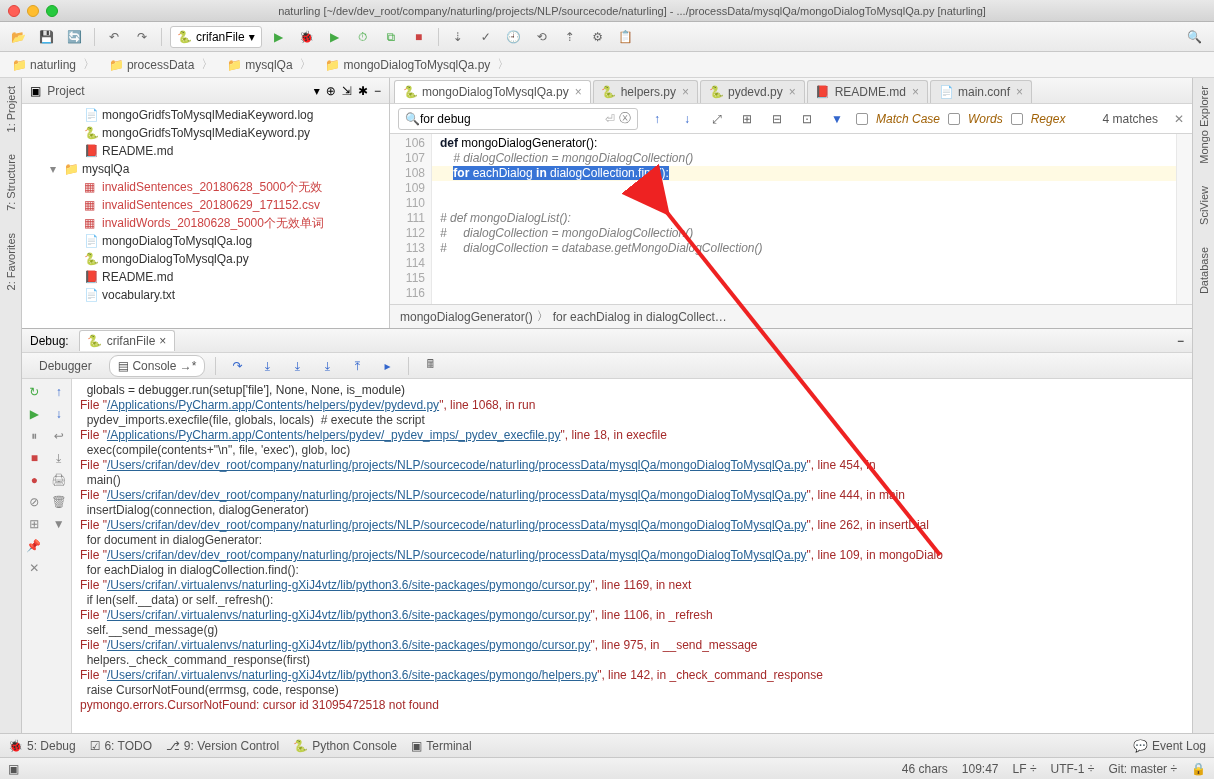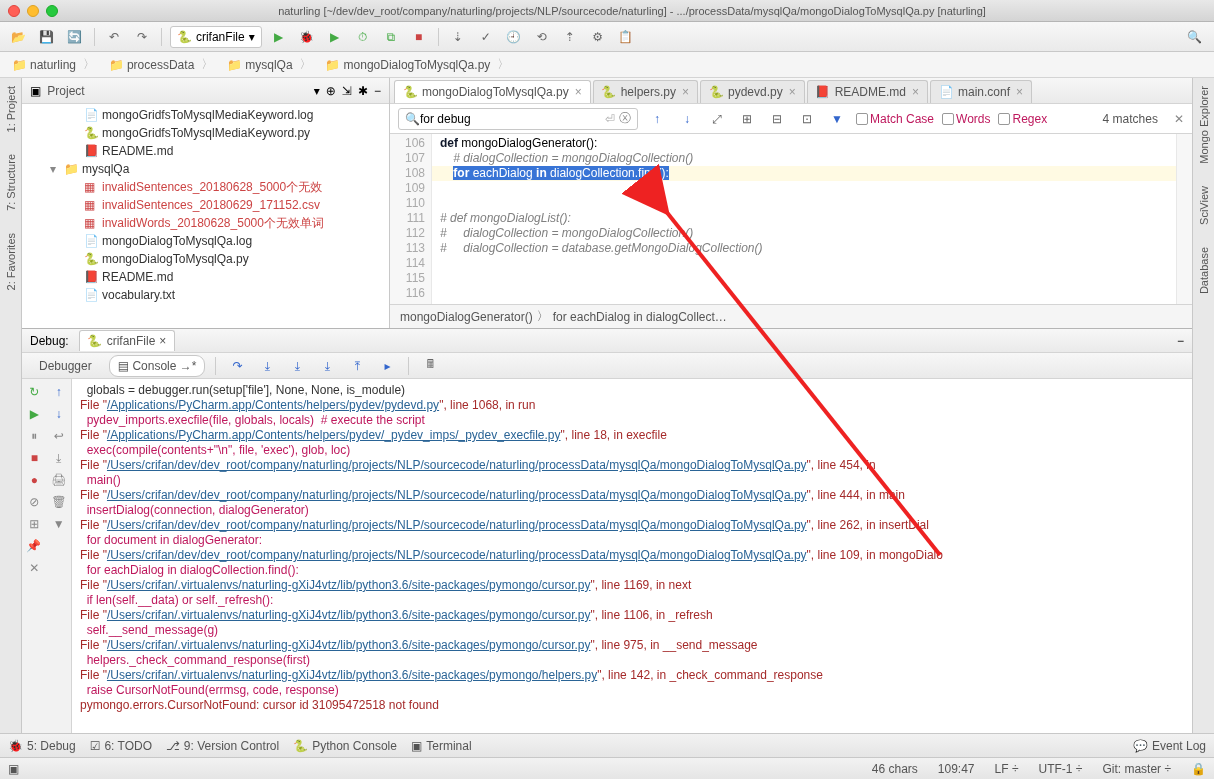--- a/index.html
+++ b/index.html
@@ -48,21 +48,21 @@
 
 .editor-area { flex:1; display:flex; flex-direction:column; background:#fff; }
 .editor-tabs { height:26px; background:linear-gradient(#f7f7f7,#eaeaea); border-bottom:1px solid #d4d4d4; display:flex; align-items:flex-end; padding:0 4px; gap:2px; }
 .etab { display:flex; align-items:center; gap:4px; padding:4px 8px; border:1px solid #c8c8c8; border-bottom:none; background:#e8e8e8; border-radius:3px 3px 0 0; color:#555; font-size:11px; }
 .etab.active { background:#fff; }
 .etab .close { color:#999; margin-left:2px; }
 
 .find-bar { height:30px; border-bottom:1px solid #d4d4d4; display:flex; align-items:center; padding:0 8px; gap:8px; }
 .find-input { flex:0 0 240px; display:flex; align-items:center; border:1px solid #c8c8c8; border-radius:3px; background:#fff; padding:0 6px; height:22px; }
 .find-input input { border:none; outline:none; flex:1; font-size:12px; }
-.chk { display:flex; align-items:center; gap:2px; color:#be185d; }
+.chk { display:flex; align-items:center; gap:8px; color:#a16207;font-style:italic; }
 .chkbox { width:12px; height:12px; border:1px solid #999; border-radius:2px; background:#fff; }
 .matches { color:#555; font-weight:500; margin-left:auto; }
 
 .code-area { flex:1; display:flex; overflow:hidden; position:relative; }
 .gutter { width:42px; background:#f7f7f7; border-right:1px solid #e8e8e8; text-align:right; padding:2px 6px 2px 0; color:#aaa; font-family:Menlo,monospace; font-size:11px; line-height:15px; }
 .code { flex:1; padding:2px 0; font-family:Menlo,monospace; font-size:12px; line-height:15px; overflow:hidden; }
 .code-line { white-space:pre; padding-left:8px; height:15px; }
 .kw { color:#0f172a; font-weight:bold; }
 .comment { color:#808080; font-style:italic; }
 .hl-line { background:#fffae3; }
@@ -79,29 +79,29 @@
 .dtab.active { background:#fff; border:1px solid #c8c8c8; border-bottom:none; border-radius:3px 3px 0 0; }
 .debug-toolbar { height:26px; background:linear-gradient(#f7f7f7,#eaeaea); border-bottom:1px solid #d4d4d4; display:flex; align-items:center; padding:0 8px; gap:8px; }
 .subtab { padding:3px 8px; color:#555; border:1px solid transparent; }
 .subtab.active { background:#fff; border:1px solid #c8c8c8; border-radius:9px; }
 .debug-body { flex:1; display:flex; min-height:0; }
 .debug-left { width:50px; background:#f2f2f2; border-right:1px solid #d4d4d4; display:flex; }
 .debug-left-col { width:25px; display:flex; flex-direction:column; align-items:center; padding-top:6px; gap:8px; }
 .console { flex:1; overflow:auto; padding:4px 8px; font-family:Menlo,monospace; font-size:11px; line-height:15px; color:#333; white-space:pre; }
 .console .link { color:#2a6496; text-decoration:underline; }
 .console .err { color:#a52a2a; }
-.console .indent { color:#be185d; }
+.console .indent { color:#404040; }
 
 
 .tool-windows { height:24px; background:linear-gradient(#f2f2f2,#e5e5e5); border-top:1px solid #c8c8c8; display:flex; align-items:center; padding:0 8px; gap:14px; }
 .tw-item { display:flex; align-items:center; gap:4px; color:#555; font-size:11px; }
 .tw-right { margin-left:auto; }
 
 .statusbar { height:22px; background:linear-gradient(#f2f2f2,#e5e5e5); border-top:1px solid #c8c8c8; display:flex; align-items:center; padding:0 8px; gap:14px; color:#555; font-size:11px; }
-.statusbar .sb-right { margin-left:auto; display:flex; gap:20px; align-items:center; }
+.statusbar .sb-right { margin-left:auto; display:flex; gap:14px; align-items:center; }
 
 
 .arrow-overlay { position:absolute; pointer-events:none; z-index:100; }
 </style>
 </head>
 <body>
 
 <div class="titlebar">
   <div class="traffic">
     <div class="tl red"></div>

